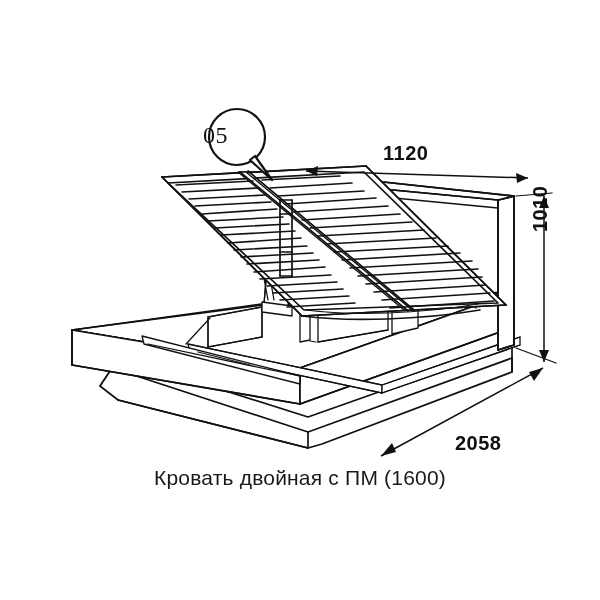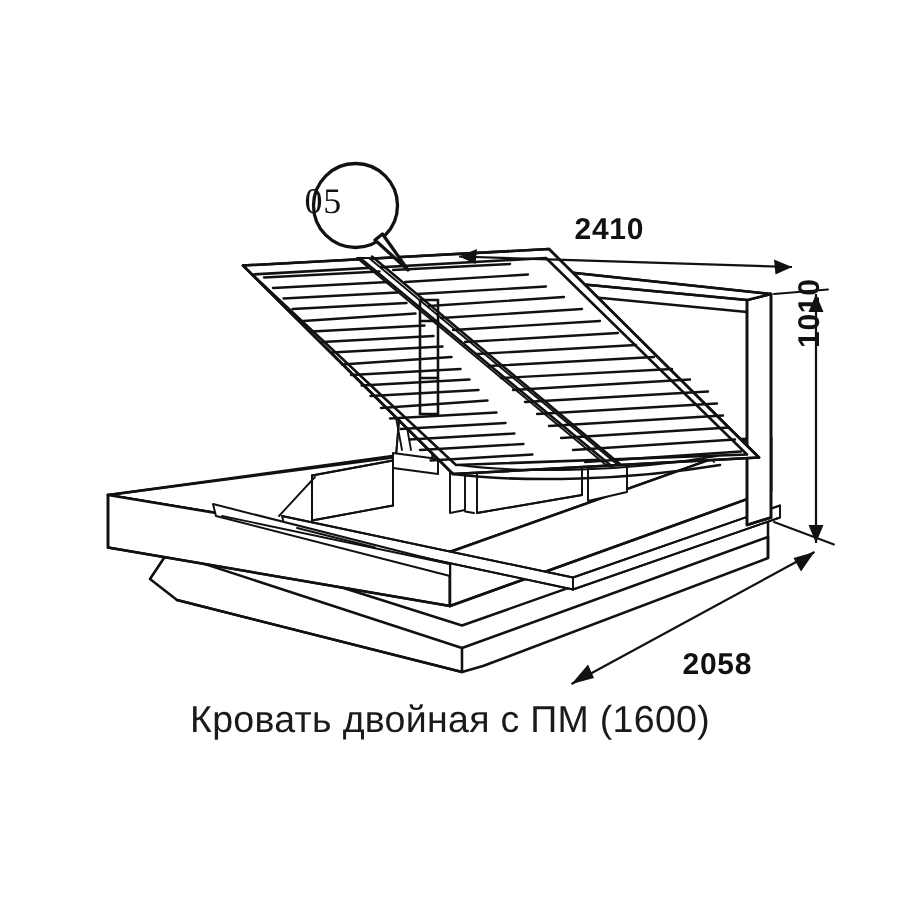--- a/index.html
+++ b/index.html
@@ -27,21 +27,21 @@
   #dim-height-label{left:529px;top:232px;transform:rotate(-90deg);transform-origin:left top;}
   #dim-depth-label{left:455px;top:432px;}
 
   #bubble-label{
     position:absolute;left:203px;top:122px;width:68px;
     font-family:Liberation Serif, serif;font-size:24px;font-weight:400;
     color:#111111;letter-spacing:.5px;
   }
   #caption{
     position:absolute;left:0;top:466px;width:600px;text-align:center;
-    font-family:"Liberation Sans", sans-serif;font-size:25px;font-weight:400;
+    font-family:"Liberation Sans", sans-serif;font-size:21px;font-weight:400;
     color:#1a1a1a;letter-spacing:.2px;white-space:nowrap;
   }
 </style>
 </head>
 <body>
 
 <div id="stage">
 
   <svg id="drawing" viewBox="0 0 600 600">
 
@@ -235,21 +235,21 @@
     <g>
       <line class="dim" x1="381" y1="456" x2="543" y2="368"></line>
       <path d="M381,456 L396,452 L392,443 Z" fill="#111111"></path>
       <path d="M543,368 L529,372 L534,381 Z" fill="#111111"></path>
     </g>
 
   </svg>
 
   <div id="bubble-label" class="bubble-num">05</div>
 
-  <div id="dim-width-label" class="dimtext">2410</div>
+  <div id="dim-width-label" class="dimtext">1120</div>
 
   <div id="dim-height-label" class="dimtext">1010</div>
 
   <div id="dim-depth-label" class="dimtext">2058</div>
 
   <div id="caption">Кровать двойная с ПМ (1600)</div>
 
 </div>
 
 </body></html>

